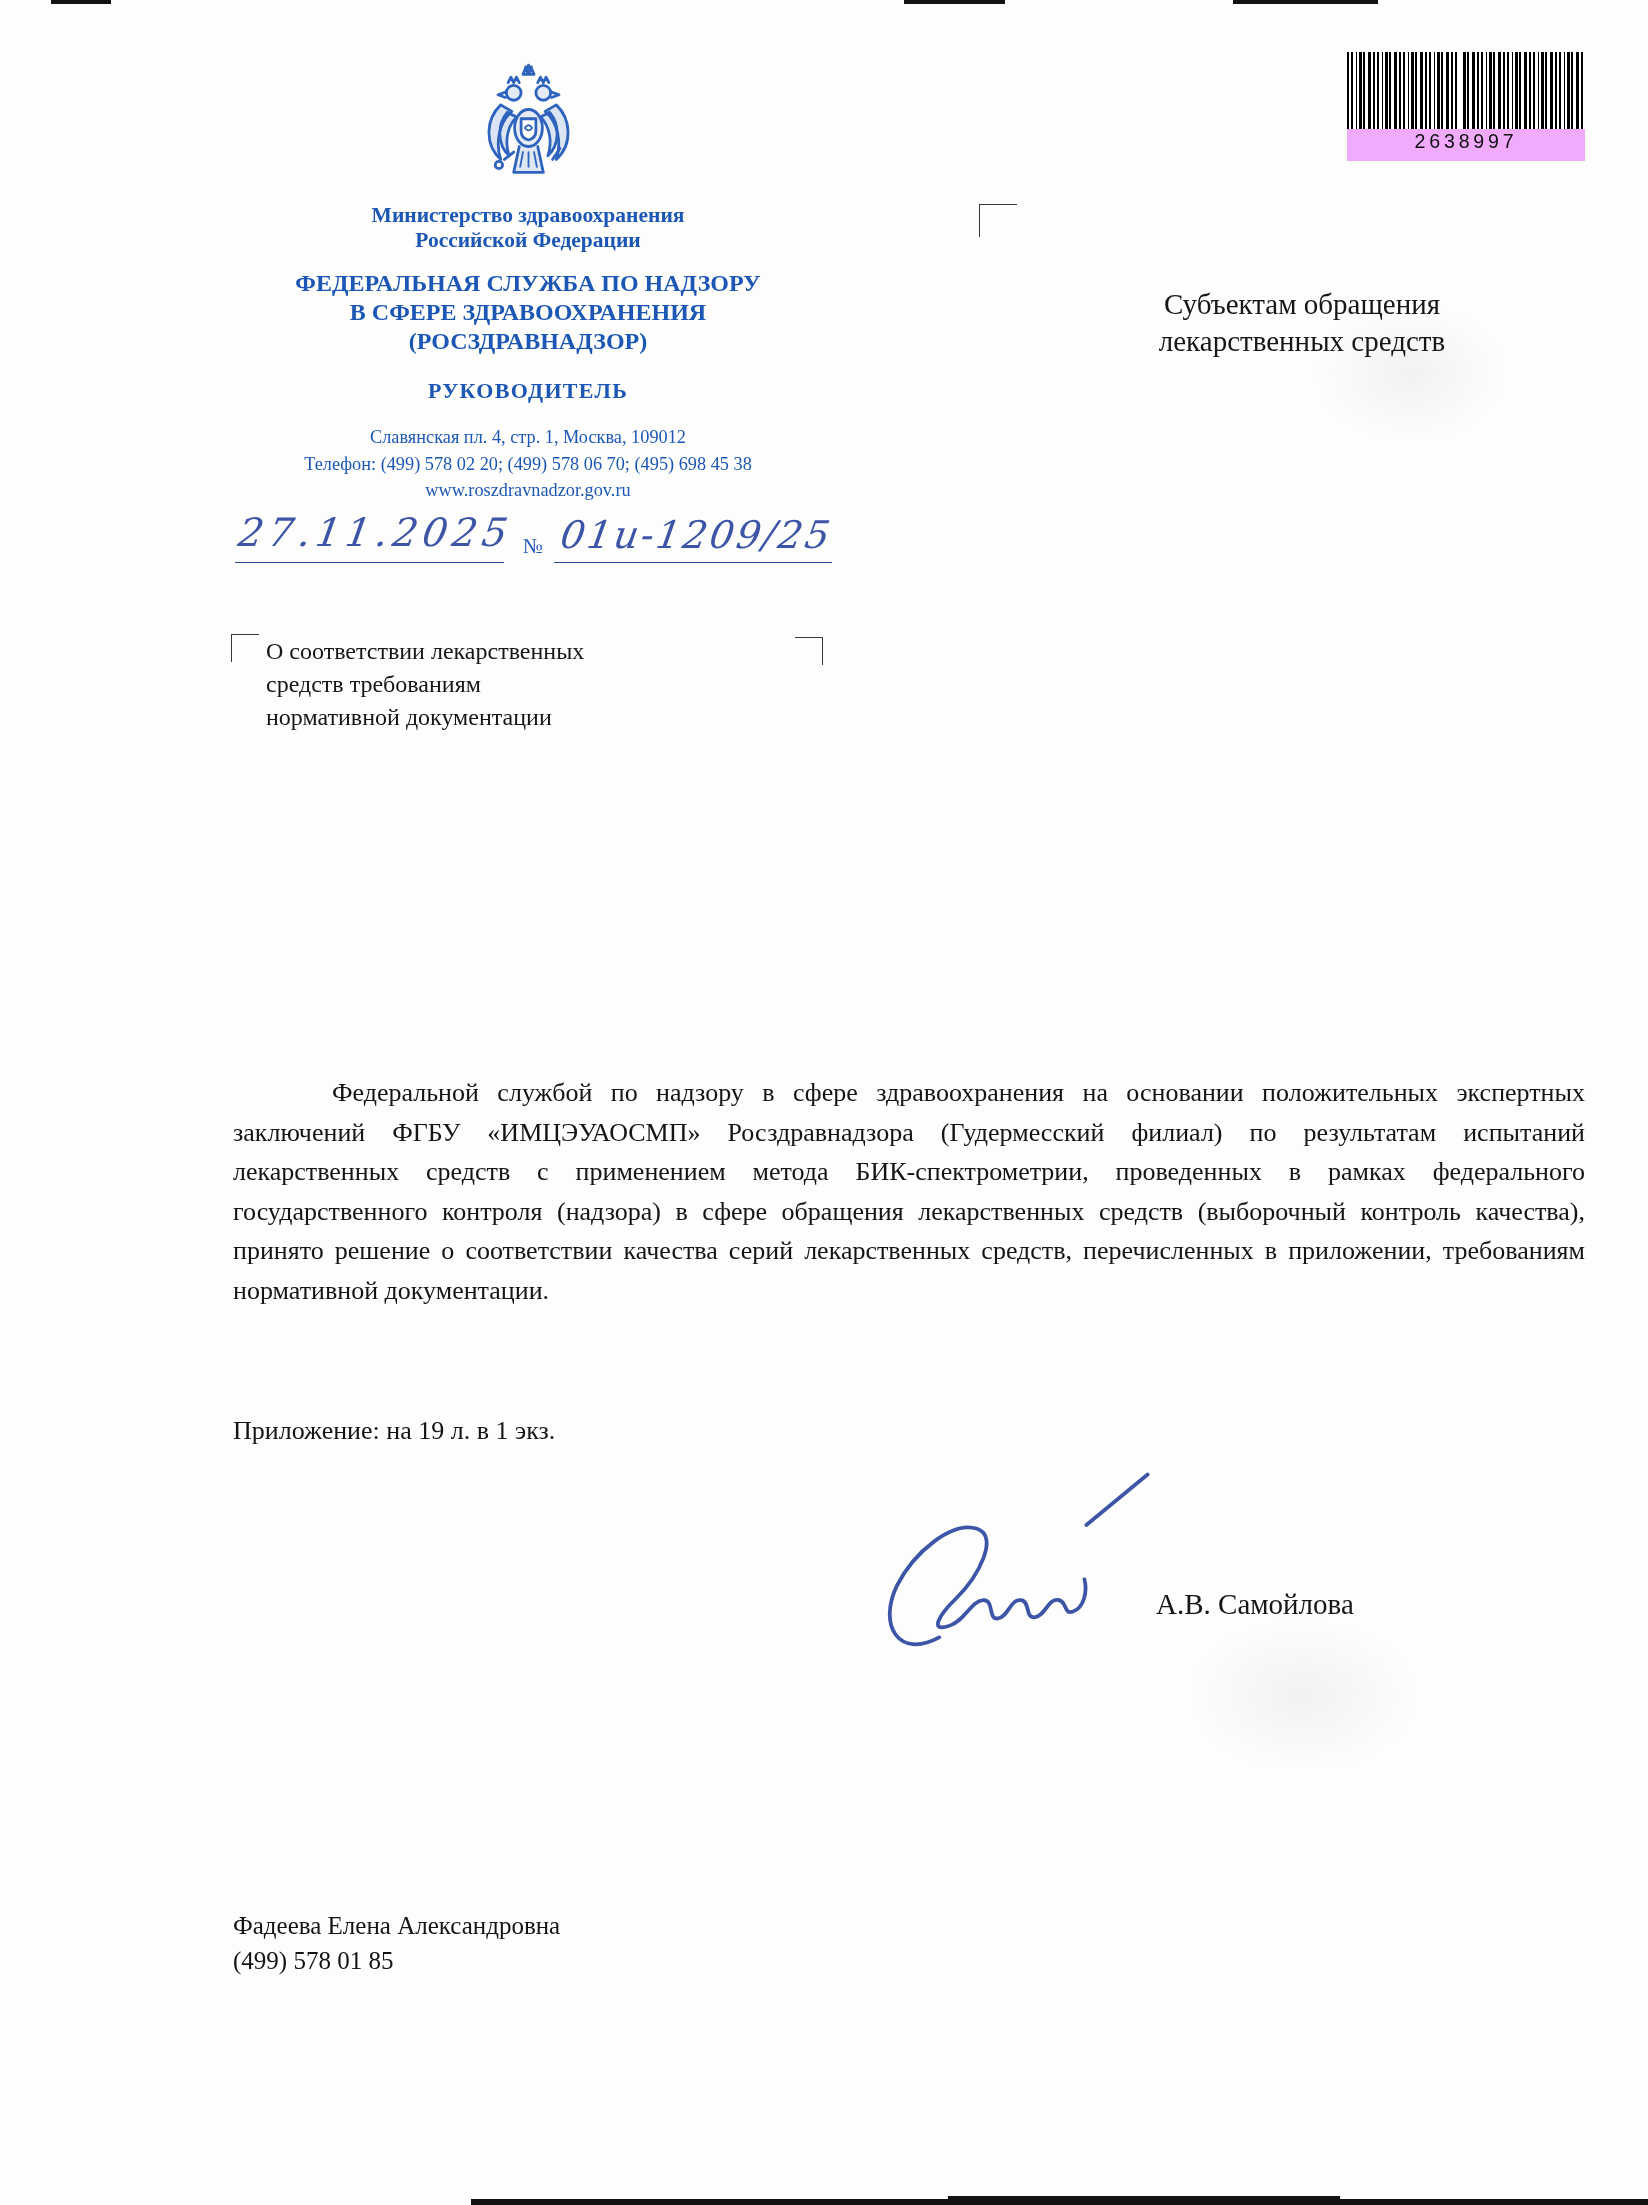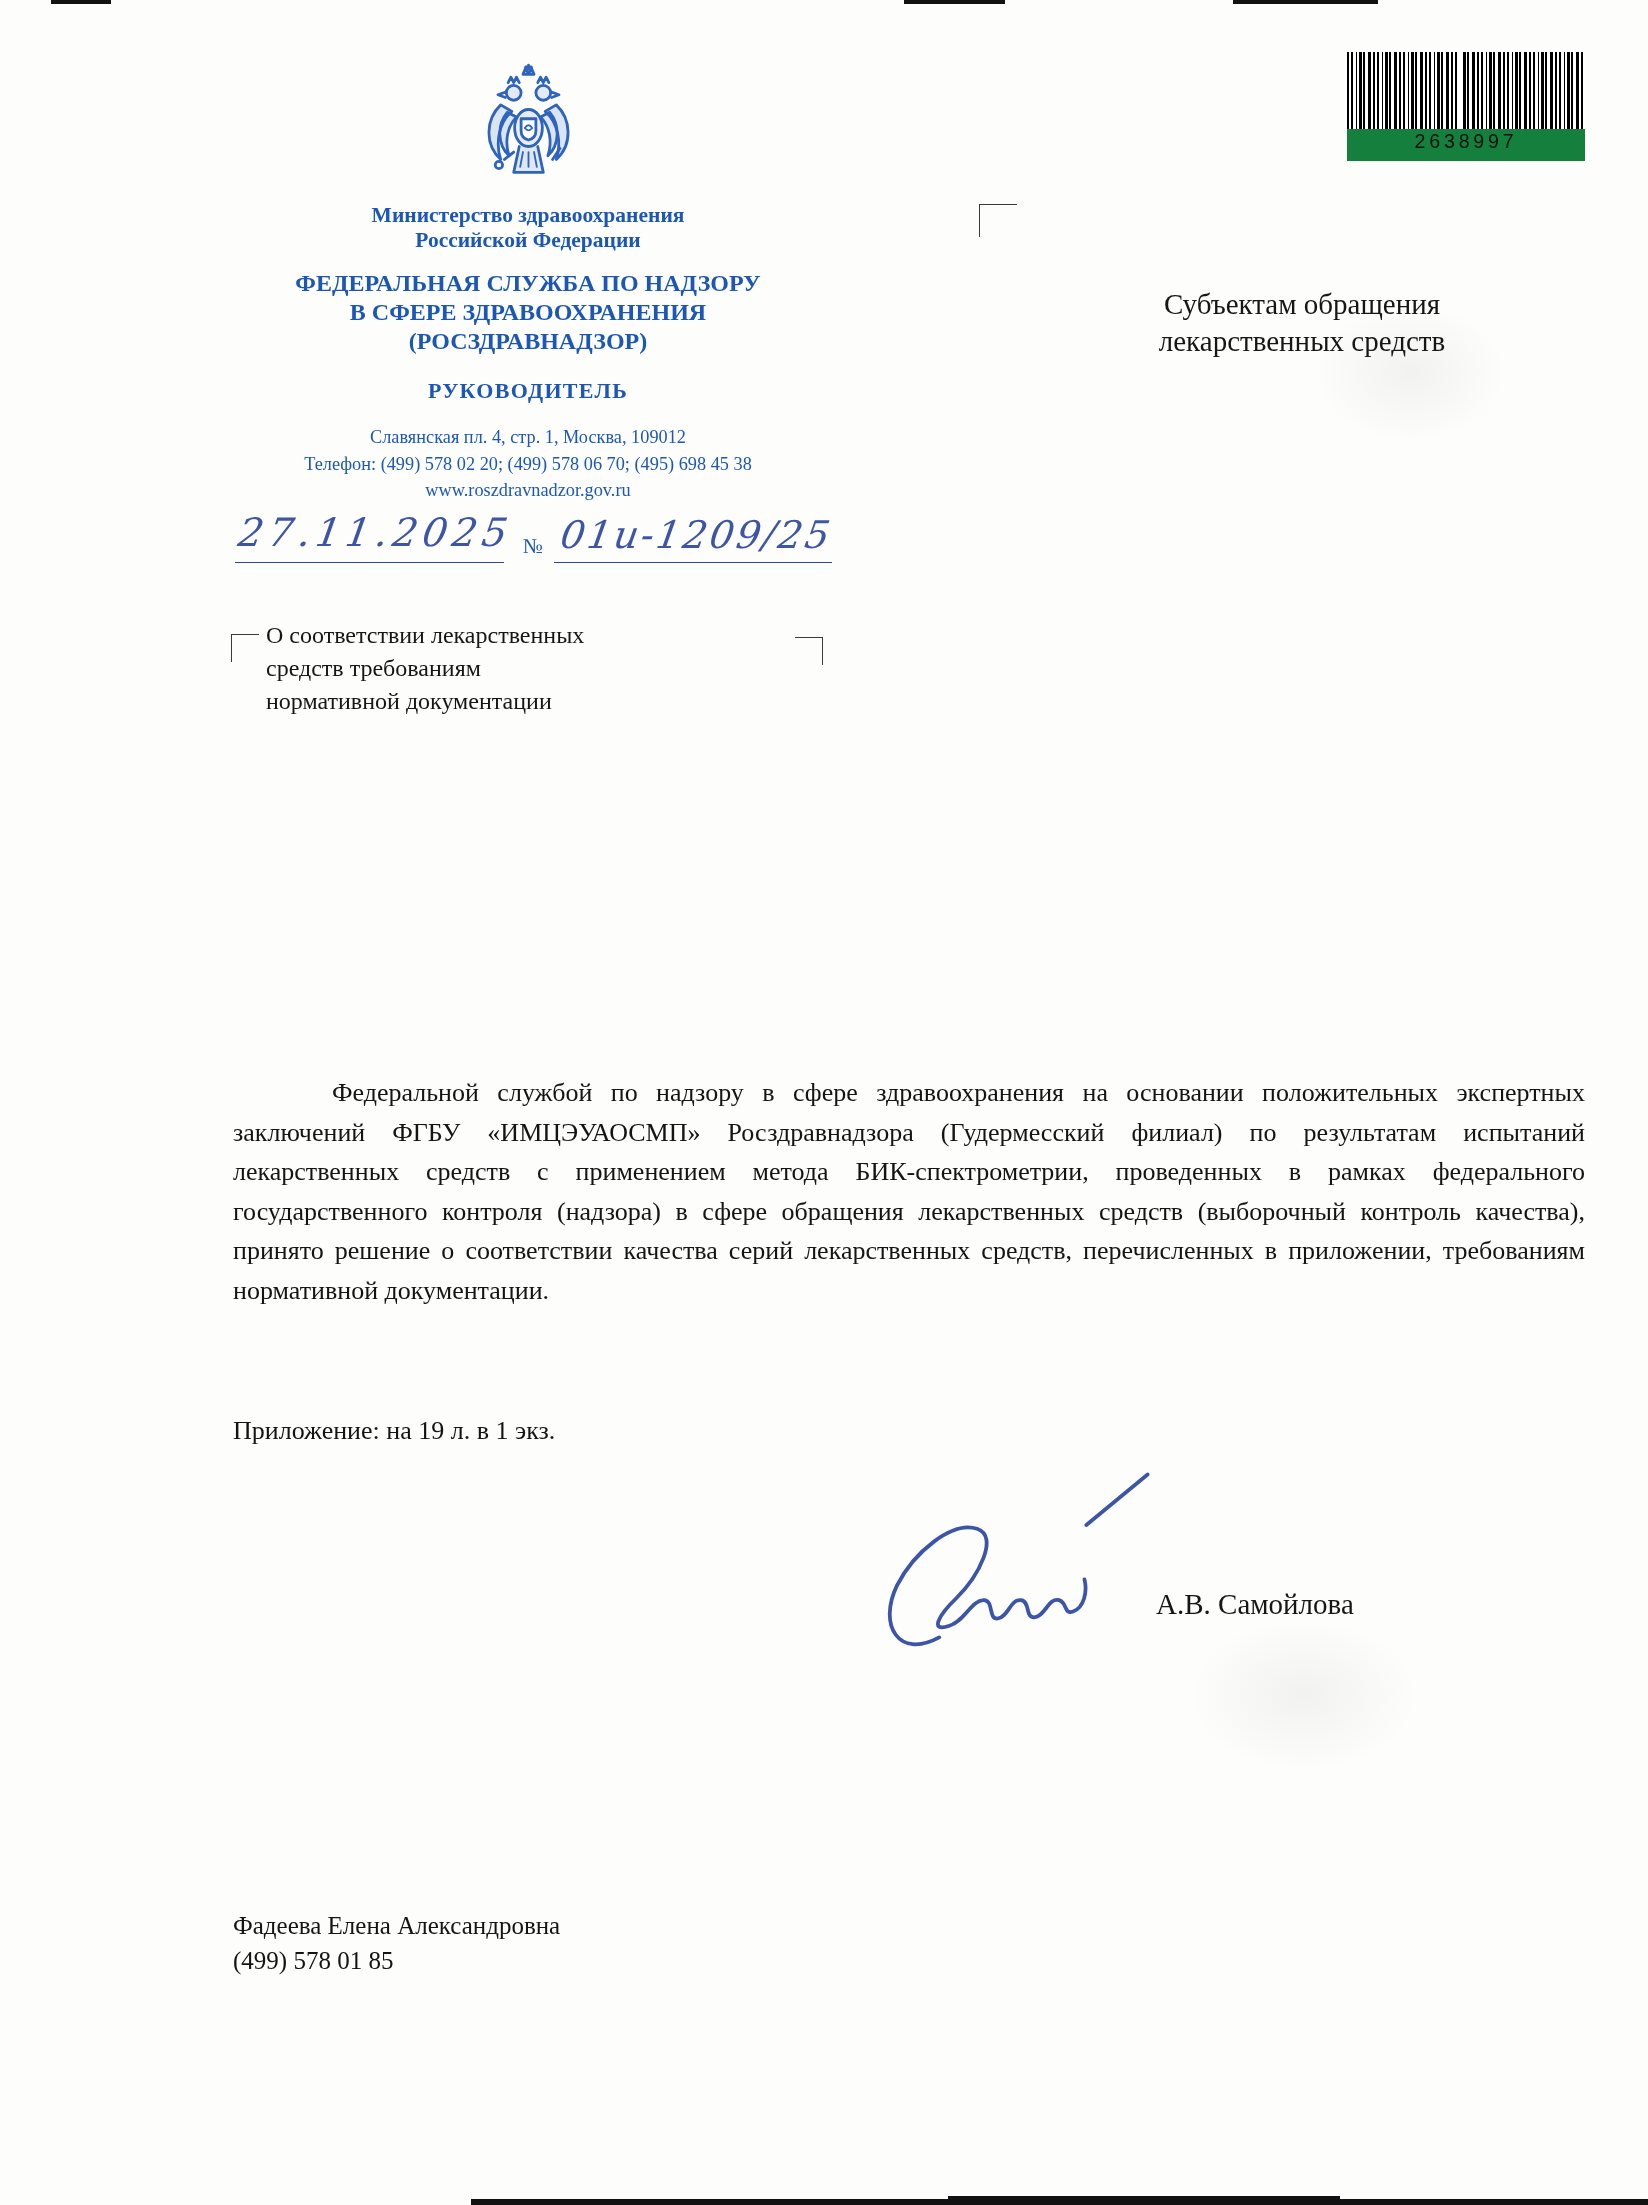--- a/index.html
+++ b/index.html
@@ -25,21 +25,21 @@
   .emblem{display:block;margin:0 auto 10px auto;}
   .ministry-line{font-size:21.5px;font-weight:bold;line-height:1.18;}
   .service-block{margin-top:15px;}
   .service-line{font-size:24px;font-weight:bold;line-height:1.22;}
   .position-line{margin-top:21.5px;font-size:22px;font-weight:bold;letter-spacing:1.3px;}
   .addr-block{margin-top:20px;}
   .addr-line{font-size:18.3px;line-height:1.45;}
   
   .barcode-box{
     position:absolute;left:1347px;top:52px;width:238px;height:109px;
-    background:#15803d;
+    background:#f0abfc;
   }
   .barcode-bars{
     width:100%;height:77px;
     background:repeating-linear-gradient(90deg,
       #000 0 2.5px,#fff 2.5px 4.4px,#000 4.4px 5.7px,#fff 5.7px 9.5px,
       #000 9.5px 10px,#fff 10px 12px,#000 12px 15px,#fff 15px 16.4px,
       #000 16.4px 17.7px,#fff 17.7px 21px,#000 21px 24px,#fff 24px 26px);
   }
   .barcode-number{
     margin-top:1.3px;text-align:center;
@@ -76,21 +76,21 @@
   
   .subject-corner-left{
     position:absolute;left:231px;top:634px;width:26.6px;height:26.6px;
     border-top:1.9px solid #3a3a3a;border-left:1.9px solid #3a3a3a;
   }
   .subject-corner-right{
     position:absolute;left:795px;top:637px;width:26.6px;height:26.6px;
     border-top:1.9px solid #3a3a3a;border-right:1.9px solid #3a3a3a;
   }
   .subject{
-    position:absolute;left:266px;top:619px;width:544px;
+    position:absolute;left:266px;top:635px;width:544px;
     font-size:24px;line-height:1.38;color:#161616;font-family:Liberation Serif, serif;
   }
   
   .body-paragraph{
     position:absolute;left:233px;top:1073px;width:1352px;
     font-size:26px;line-height:1.52;
     text-align:justify;text-align-last:left;
     text-indent:99px;color:#141414;
   }
   .attachment-line{

